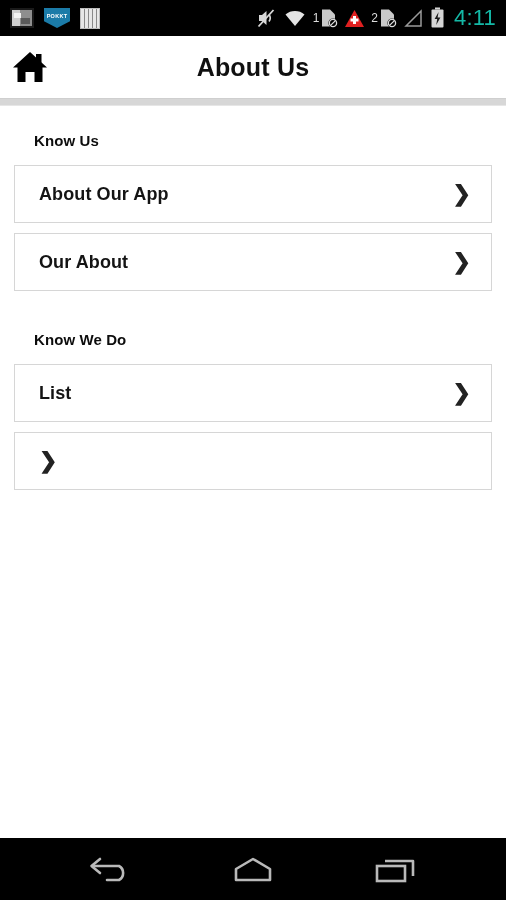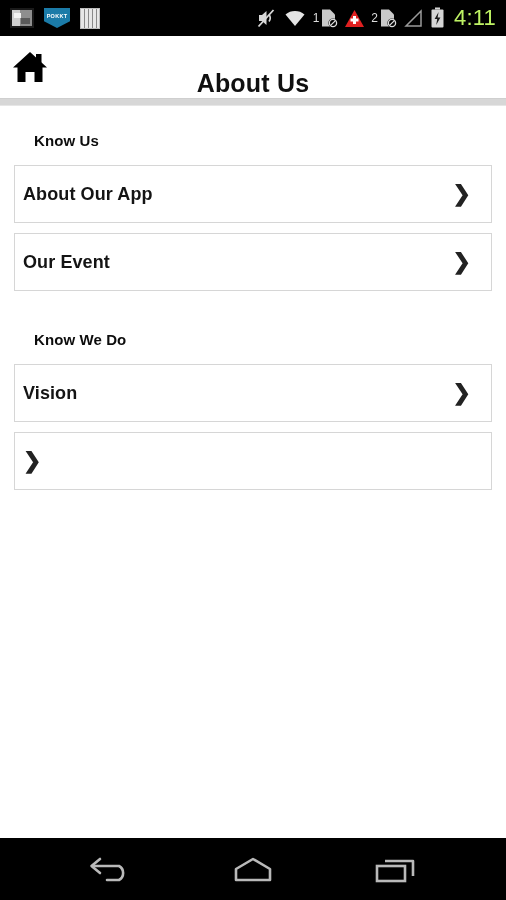--- a/index.html
+++ b/index.html
@@ -82,31 +82,31 @@
     color:#e6e6e6; font-size:12px;
   }
   .sim-num { font-size:12px; color:#dcdcdc; line-height:1; }
   .icon-sim { width:18px; height:21px; }
 
   .icon-alert { width:21px; height:19px; }
   .icon-signal { width:21px; height:19px; }
   .icon-battery { width:15px; height:22px; }
 
   .clock {
-    color:#bef264; font-size:22px;
+    color:#14b8a6; font-size:22px;
     font-family:"Liberation Sans", sans-serif;
     line-height:1; margin-left:3px;
     letter-spacing:0.2px;
   }
 
   
   .appbar {
     flex:0 0 62px; height:62px;
     background:#ffffff;
-    display:flex; align-items:flex-end;
+    display:flex; align-items:center;
     position:relative;
   }
   .home-btn {
     position:absolute; left:8px; top:50%;
     transform:translateY(-50%);
     width:44px; height:44px;
     display:flex; align-items:center; justify-content:center;
     cursor:pointer;
   }
   .home-btn svg { display:block; }
@@ -138,21 +138,21 @@
     letter-spacing:0.1px;
   }
   .section-title.second { padding-top:30px; }
 
   .list-row {
     height:58px;
     background:#ffffff;
     border:1px solid #d6d6d6;
     display:flex; align-items:center;
     justify-content:space-between;
-    padding:0 16px 0 8px;
+    padding:0 16px 0 24px;
     margin-bottom:10px;
     cursor:pointer;
   }
   .row-label {
     font-size:18px; font-weight:bold;
     color:#141414;
     letter-spacing:0.1px;
   }
   .row-chevron {
     font-size:22px; font-weight:bold;
@@ -270,28 +270,28 @@
   <div class="content">
 
     <div class="section-title">Know Us</div>
 
     <div class="list-row">
       <span class="row-label">About Our App</span>
       <span class="row-chevron">❯</span>
     </div>
 
     <div class="list-row">
-      <span class="row-label">Our Event</span>
+      <span class="row-label">Our About</span>
       <span class="row-chevron">❯</span>
     </div>
 
     <div class="section-title second">Know We Do</div>
 
     <div class="list-row">
-      <span class="row-label">Vision</span>
+      <span class="row-label">List</span>
       <span class="row-chevron">❯</span>
     </div>
 
     <div class="list-row">
       <span class="row-chevron">❯</span>
     </div>
 
   </div>
 
   <div class="navbar">

